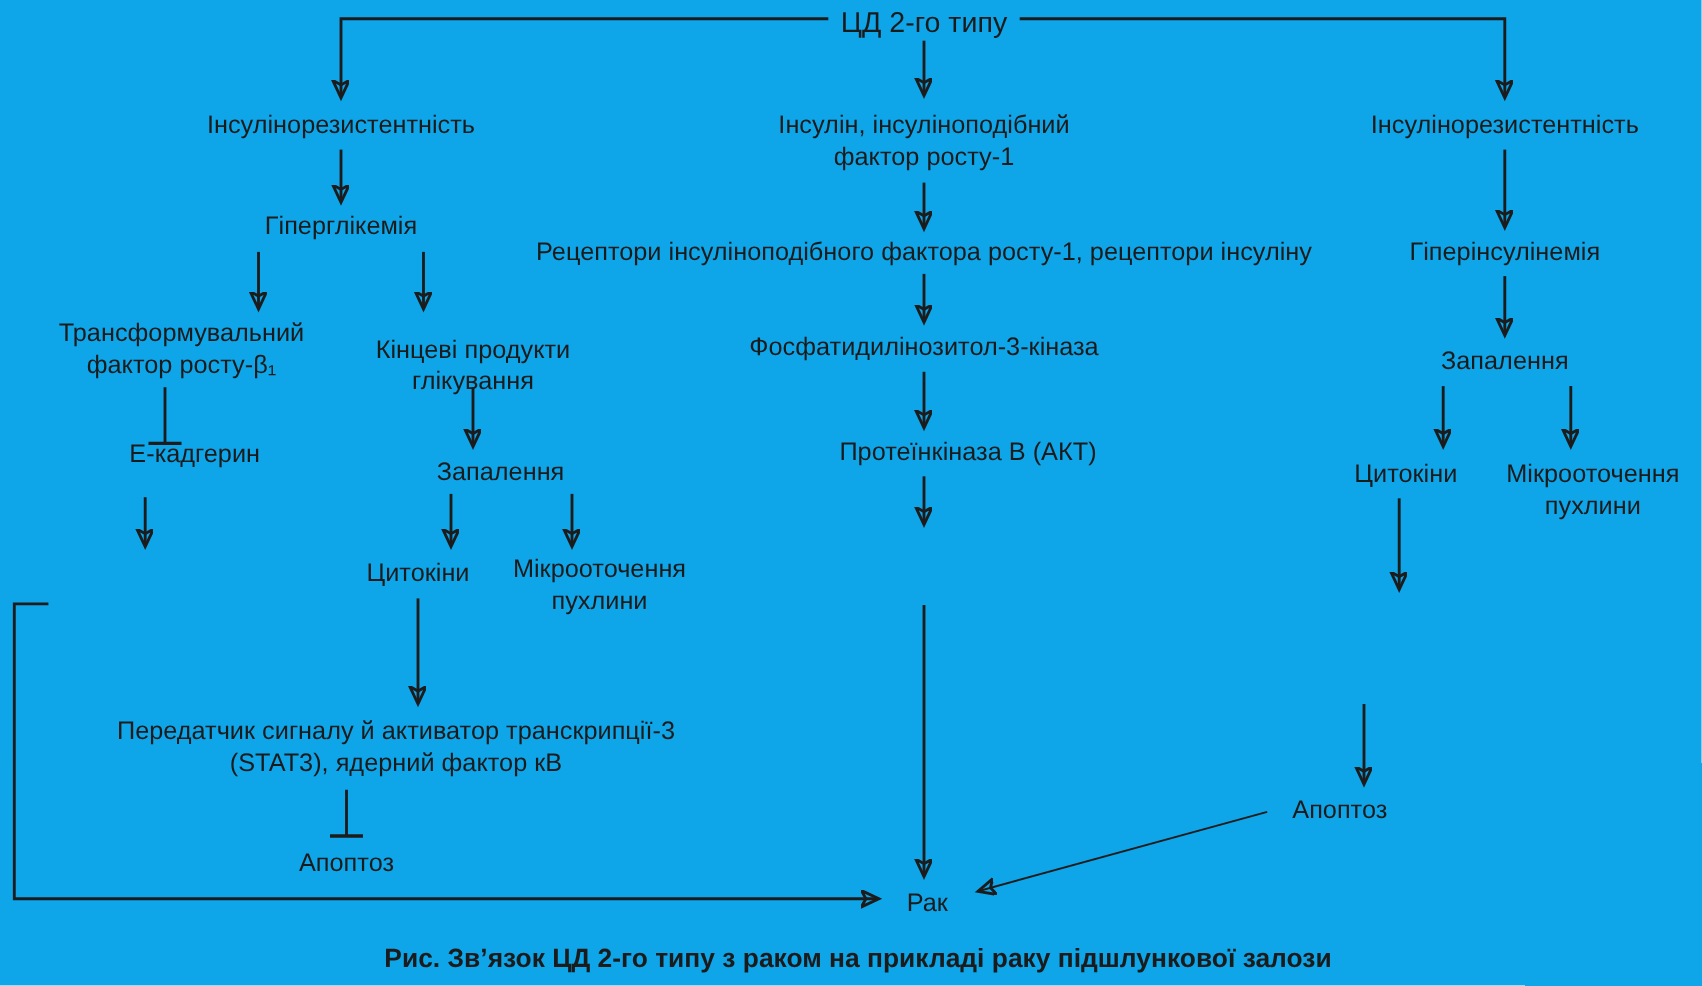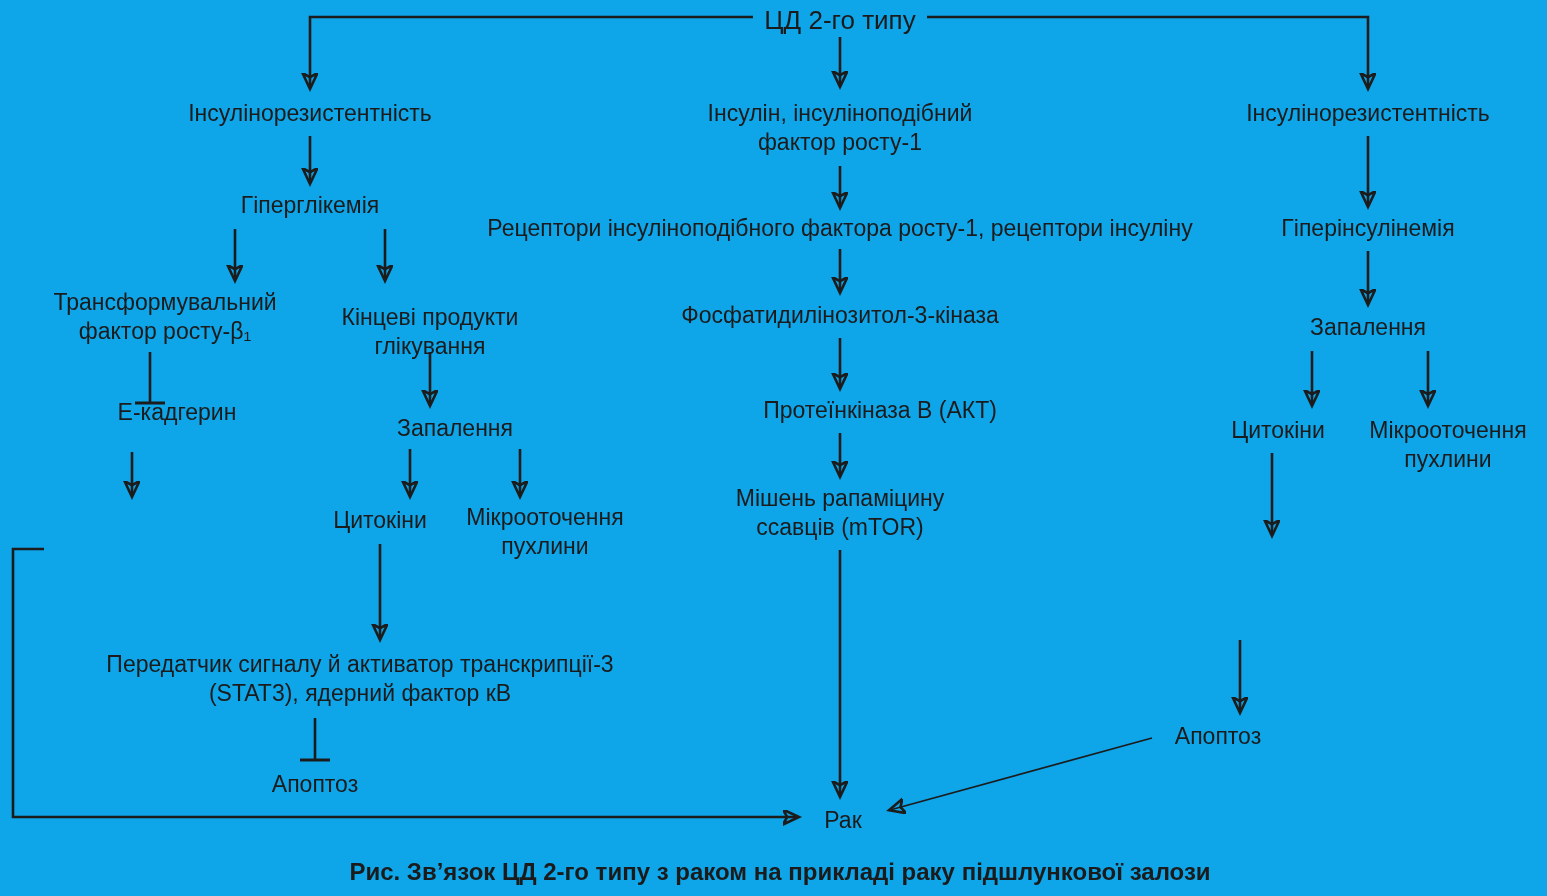--- a/index.html
+++ b/index.html
@@ -94,22 +94,20 @@
 пухлини</div>
   <div class="node" style="left:360px;top:650px;">Передатчик сигналу й активатор транскрипції-3
 (STAT3), ядерний фактор кВ</div>
   <div class="node" style="left:315px;top:770px;">Апоптоз</div>
 
   <div class="node" style="left:840px;top:99px;">Інсулін, інсуліноподібний
 фактор росту-1</div>
   <div class="node" style="left:840px;top:214px;">Рецептори інсуліноподібного фактора росту-1, рецептори інсуліну</div>
   <div class="node" style="left:840px;top:301px;">Фосфатидилінозитол-3-кіназа</div>
   <div class="node" style="left:840px;top:396px;margin-left:40px;">Протеїнкіназа В (АКТ)</div>
-  <div class="node" style="left:840px;top:484px;">Мішень рапаміцину
-ссавців (mTOR)</div>
   <div class="node" style="left:843px;top:806px;">Рак</div>
 
   <div class="node" style="left:1368px;top:99px;">Інсулінорезистентність</div>
   <div class="node" style="left:1368px;top:214px;">Гіперінсулінемія</div>
   <div class="node" style="left:1368px;top:313px;">Запалення</div>
   <div class="node" style="left:1278px;top:416px;">Цитокіни</div>
   <div class="node" style="left:1448px;top:416px;">Мікрооточення
 пухлини</div>
   <div class="node" style="left:1218px;top:722px;">Апоптоз</div>
 

